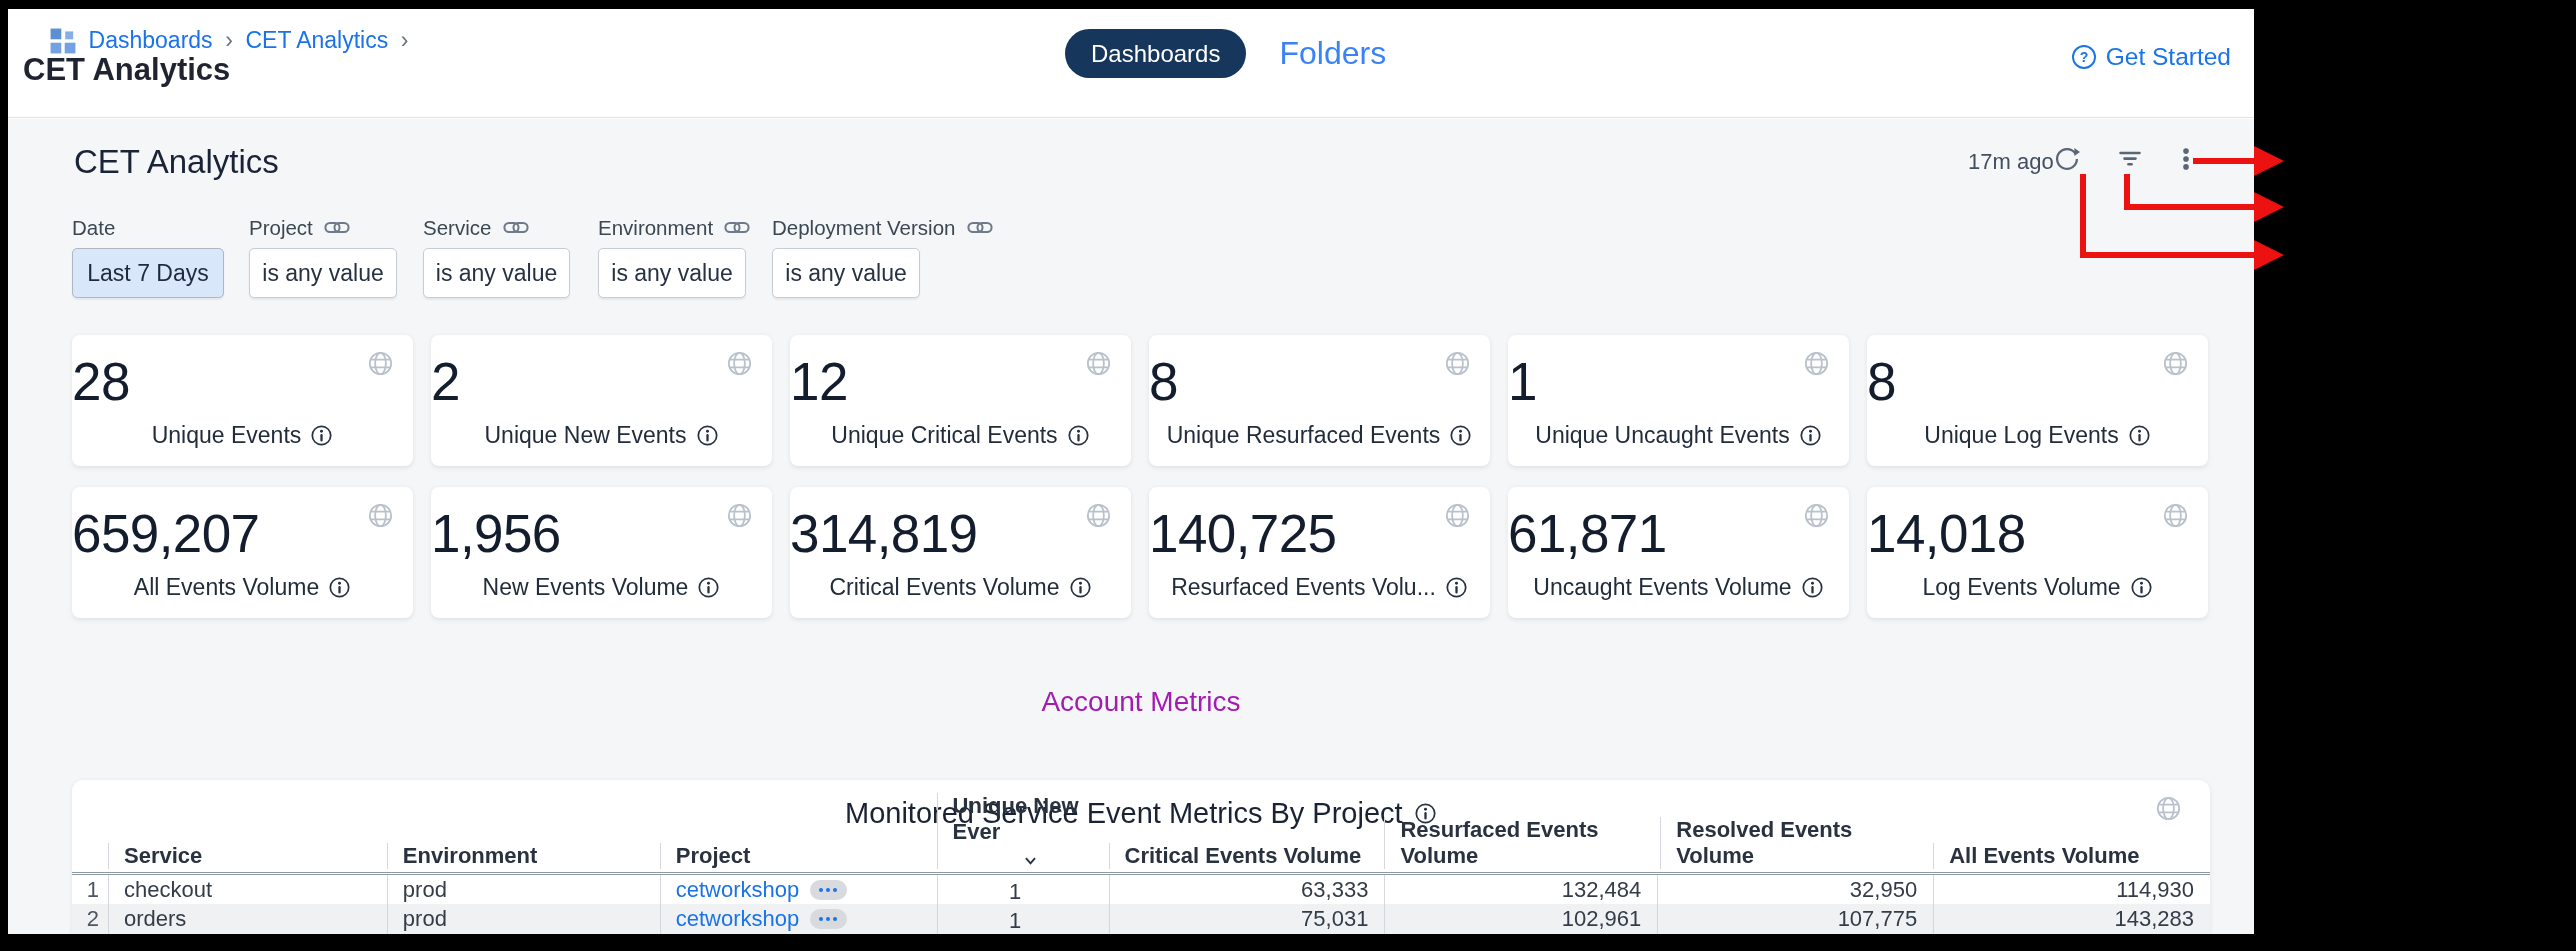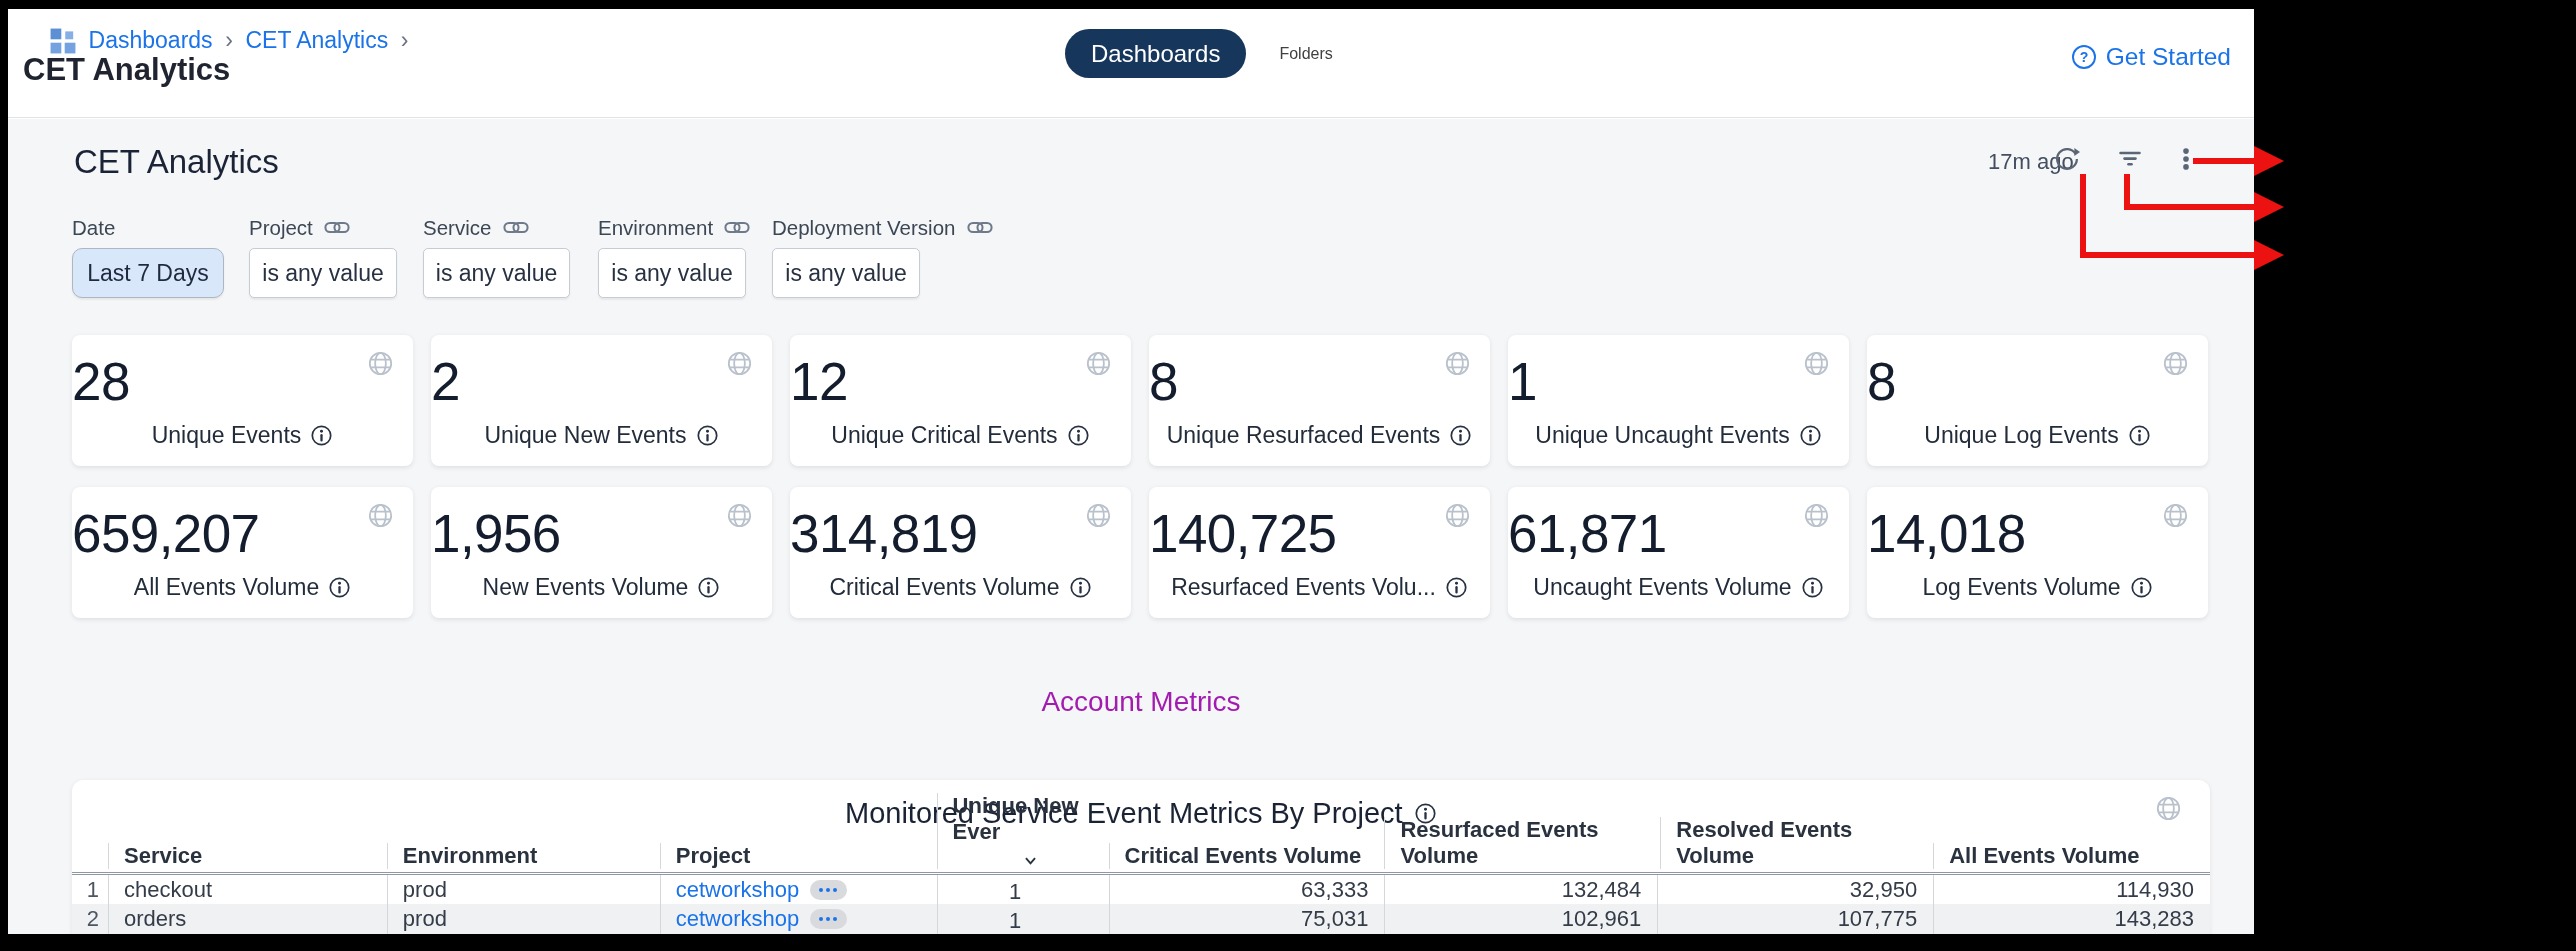--- a/index.html
+++ b/index.html
@@ -18,39 +18,39 @@
   
   .topbar{position:absolute;left:0;top:0;width:100%;height:108px;background:#fff;border-bottom:1.1px solid #e1e3ea;}
   .breadcrumb{position:absolute;left:42px;top:18px;display:flex;align-items:center;gap:12.6px;}
   .bc-logo{width:26px;height:26px;display:block;}
   .bc-link{font-size:23px;color:#1a73e8;text-decoration:none;cursor:pointer;}
   .bc-sep{font-size:23px;color:#6a7383;}
   .page-title{position:absolute;left:15px;top:43px;font-size:31px;font-weight:700;color:#1f2430;}
   .tabs{position:absolute;left:1057px;top:20px;height:49px;display:flex;align-items:center;gap:33px;}
   .tab-pill{height:49px;min-width:143px;padding:0 26px;box-sizing:border-box;border-radius:24.5px;background:#16365c;color:#fff;
     display:flex;align-items:center;justify-content:center;font-size:24px;cursor:pointer;}
-  .tab-plain{font-size:16px;color:#404040;cursor:pointer;}
+  .tab-plain{font-size:32px;color:#3b82f6;cursor:pointer;}
   .get-started{position:absolute;right:23px;top:31px;height:34px;display:flex;align-items:center;gap:9px;color:#1a73e8;cursor:pointer;}
   .get-started .q-icon{width:26px;height:26px;}
   .get-started .gs-label{font-size:24.5px;}
   
   .dash{position:absolute;left:0;top:110px;width:100%;height:815px;background:#f5f6f8;}
   .dash-title{position:absolute;left:66px;top:24px;font-size:33px;color:#1b2437;}
-  .dash-time{position:absolute;left:1960px;top:30px;font-size:22px;color:#434e60;margin-left:20px;}
+  .dash-time{position:absolute;left:1960px;top:30px;font-size:22px;color:#434e60;}
   .icon-btn{position:absolute;width:26px;height:26px;top:27px;color:#5a6576;cursor:pointer;}
   .icon-btn svg{width:100%;height:100%;display:block;}
   
   .filter{position:absolute;top:96px;}
   .filter-label-row{display:flex;align-items:center;gap:11.4px;height:25px;margin-bottom:8px;}
   .filter-label{font-size:20.5px;color:#3c4754;}
   .link-icon{width:26px;height:17px;color:#6e7989;}
   .filter-btn{height:50px;border-radius:5.1px;display:flex;align-items:center;justify-content:center;
     font-size:23px;color:#273142;background:#fff;border:1.1px solid #c6ccd4;box-sizing:border-box;
     box-shadow:0 1.1px 1.7px rgba(0,0,0,0.06);cursor:pointer;}
-  .filter-btn.active{background:#d9e7fb;border-color:#aeb6c2;color:#1f2940;border-radius:10px;}
+  .filter-btn.active{background:#d9e7fb;border-color:#aeb6c2;color:#1f2940;}
   
   .tile{position:absolute;width:341px;height:131px;background:#fff;border-radius:8px;
     box-shadow:0 1.1px 4.6px rgba(40,50,70,0.10);}
   .tile-globe{position:absolute;top:15px;right:19.4px;width:27px;height:27px;color:#b9c1cc;}
   .tile-value{position:absolute;left:0;top:16px;width:100%;font-size:53px;color:#141d2e;letter-spacing:-0.6px;}
   .tile-label-row{position:absolute;left:0;bottom:17px;width:100%;display:flex;align-items:center;justify-content:center;gap:9px;}
   .tile-label{font-size:23px;color:#222c3a;}
   .info-icon{width:23px;height:23px;color:#273142;flex:none;cursor:pointer;}
   .row1{top:216px;} .row2{top:368px;}
   

